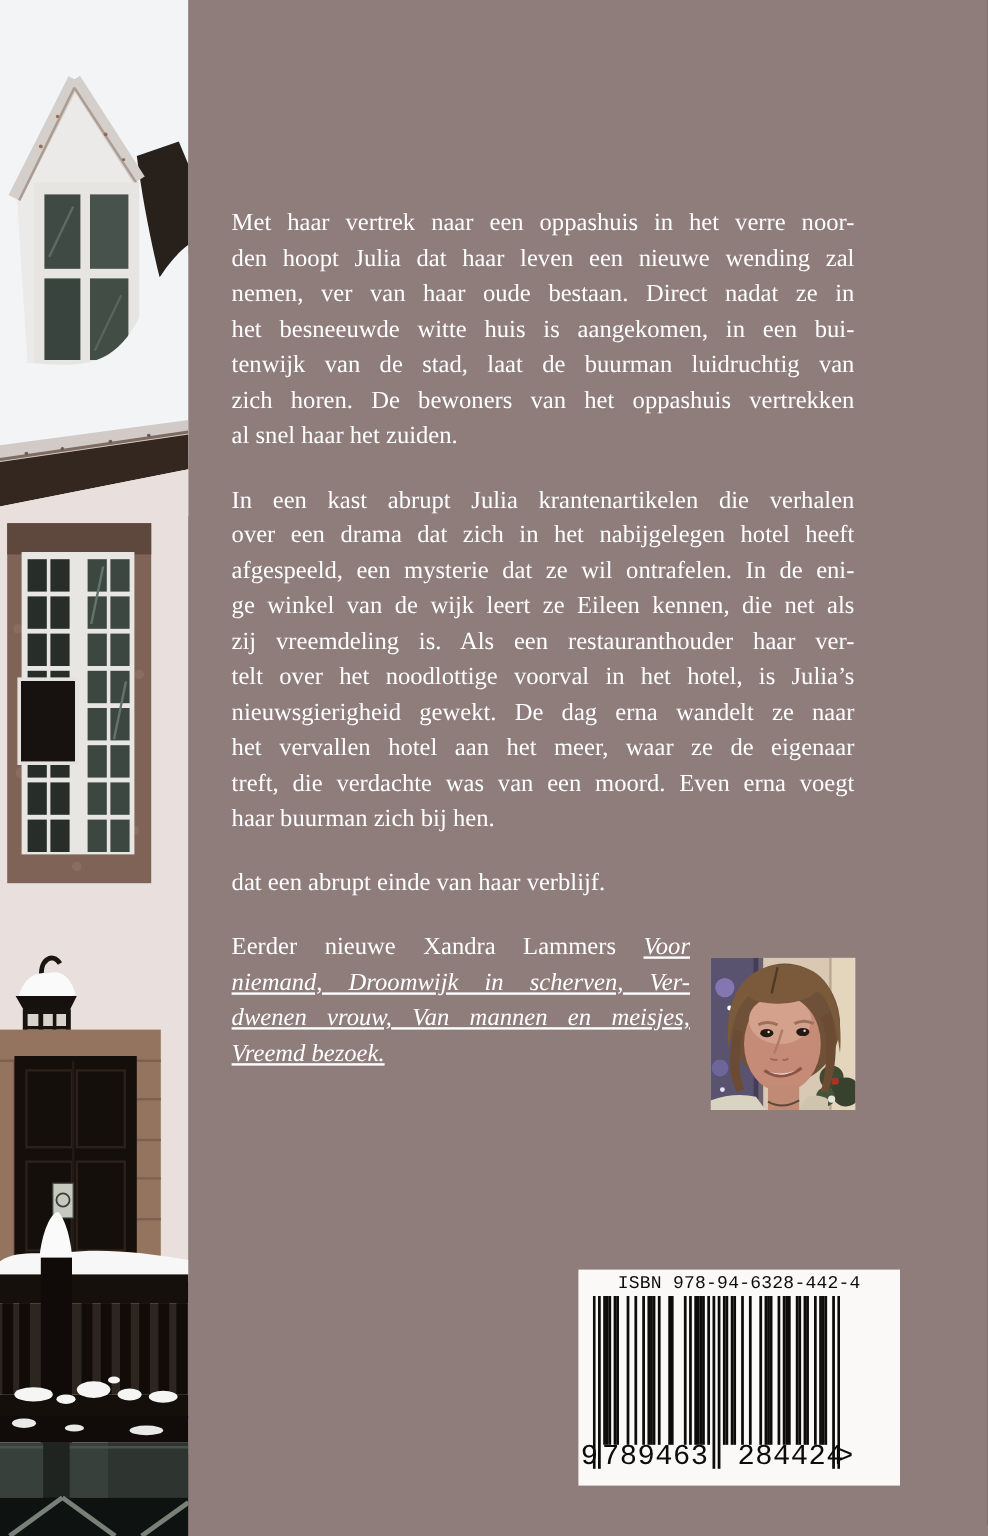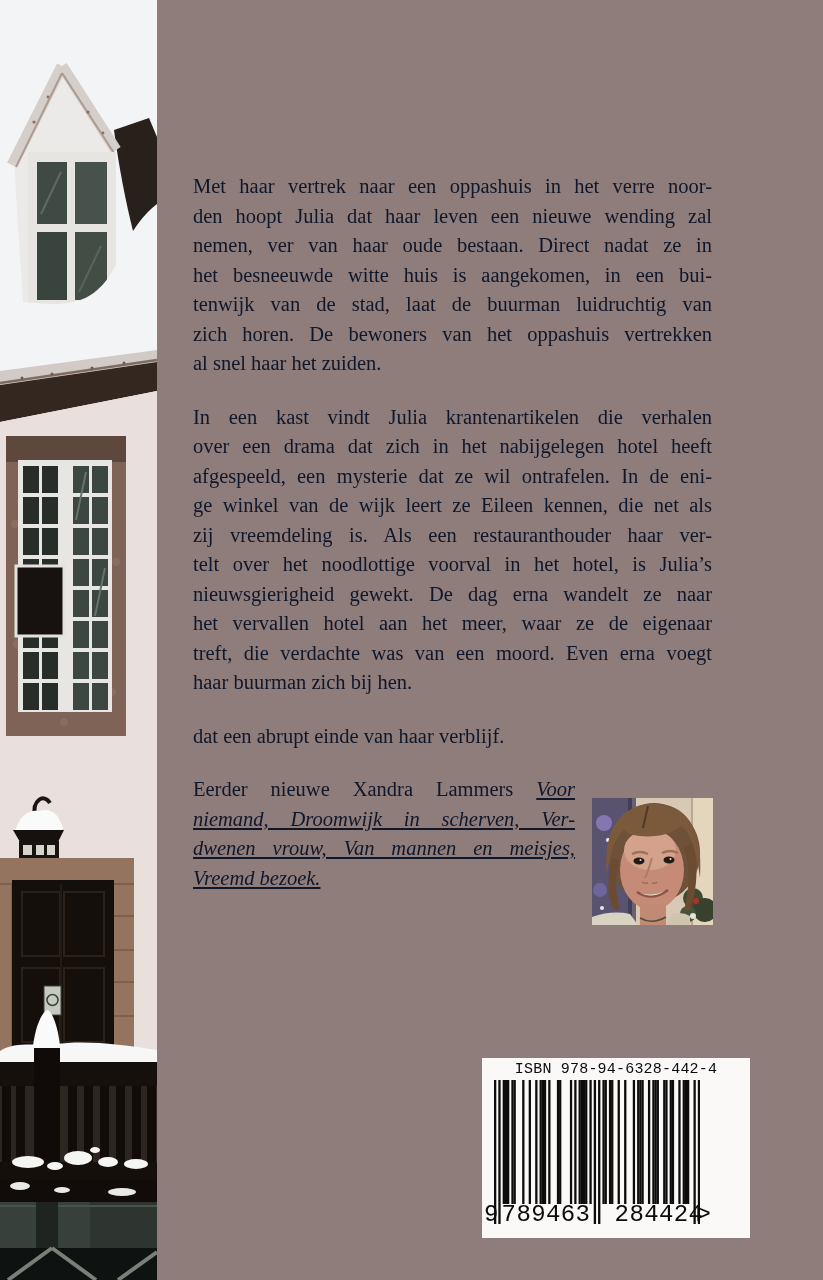--- a/index.html
+++ b/index.html
@@ -8,21 +8,21 @@
     width:823px;height:1280px;
     background:#8f7d7c;
     overflow:hidden;
     font-family:"Liberation Serif","DejaVu Serif",serif;
   }
   
   .photo-strip{position:absolute;left:0;top:0;width:157px;height:1280px;}
   .photo-strip svg{display:block;width:157px;height:1280px;}
 
   
-  .blurb{position:absolute;left:193px;top:172px;width:519px;color:#0f172a;}
+  .blurb{position:absolute;left:193px;top:172px;width:519px;color:#ffffff;}
   .para{margin:0 0 24px 0;}
   .para-narrow{width:382px;}
   .line{
     font-size:20.5px;line-height:29.5px;
     text-align:justify;text-align-last:justify;
     white-space:normal;
   }
   .para .line:last-child{text-align-last:left;}
   .line i{font-style:italic;text-decoration:underline;}
 
@@ -238,21 +238,21 @@
       <div class="para">
         <div class="line">Met haar vertrek naar een oppashuis in het verre noor-</div>
         <div class="line">den hoopt Julia dat haar leven een nieuwe wending zal</div>
         <div class="line">nemen, ver van haar oude bestaan. Direct nadat ze in</div>
         <div class="line">het besneeuwde witte huis is aangekomen, in een bui-</div>
         <div class="line">tenwijk van de stad, laat de buurman luidruchtig van</div>
         <div class="line">zich horen. De bewoners van het oppashuis vertrekken</div>
         <div class="line">al snel haar het zuiden.</div>
       </div>
       <div class="para">
-        <div class="line">In een kast vindt Julia krantenartikelen die verhalen</div>
+        <div class="line">In een kast abrupt Julia krantenartikelen die verhalen</div>
         <div class="line">over een drama dat zich in het nabijgelegen hotel heeft</div>
         <div class="line">afgespeeld, een mysterie dat ze wil ontrafelen. In de eni-</div>
         <div class="line">ge winkel van de wijk leert ze Eileen kennen, die net als</div>
         <div class="line">zij vreemdeling is. Als een restauranthouder haar ver-</div>
         <div class="line">telt over het noodlottige voorval in het hotel, is Julia’s</div>
         <div class="line">nieuwsgierigheid gewekt. De dag erna wandelt ze naar</div>
         <div class="line">het vervallen hotel aan het meer, waar ze de eigenaar</div>
         <div class="line">treft, die verdachte was van een moord. Even erna voegt</div>
         <div class="line">haar buurman zich bij hen.</div>
       </div>

